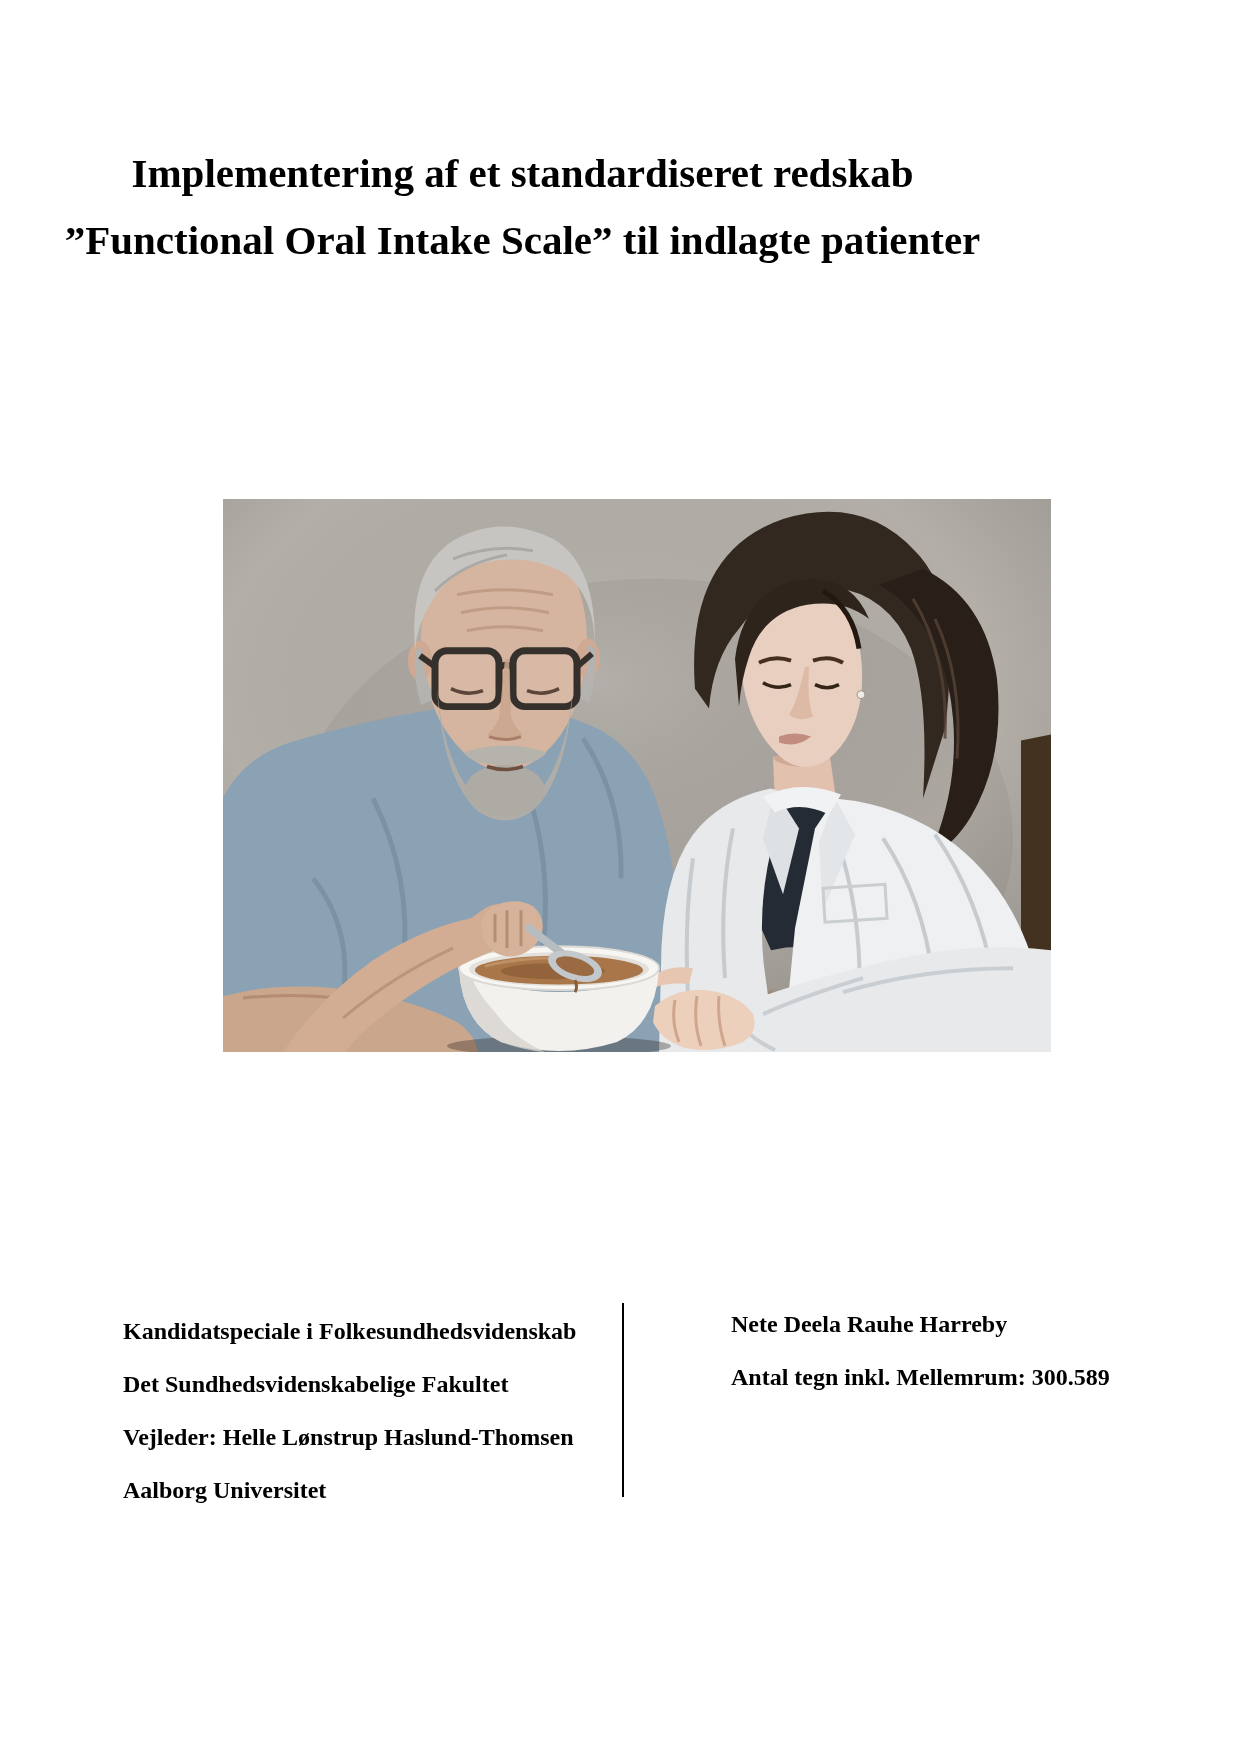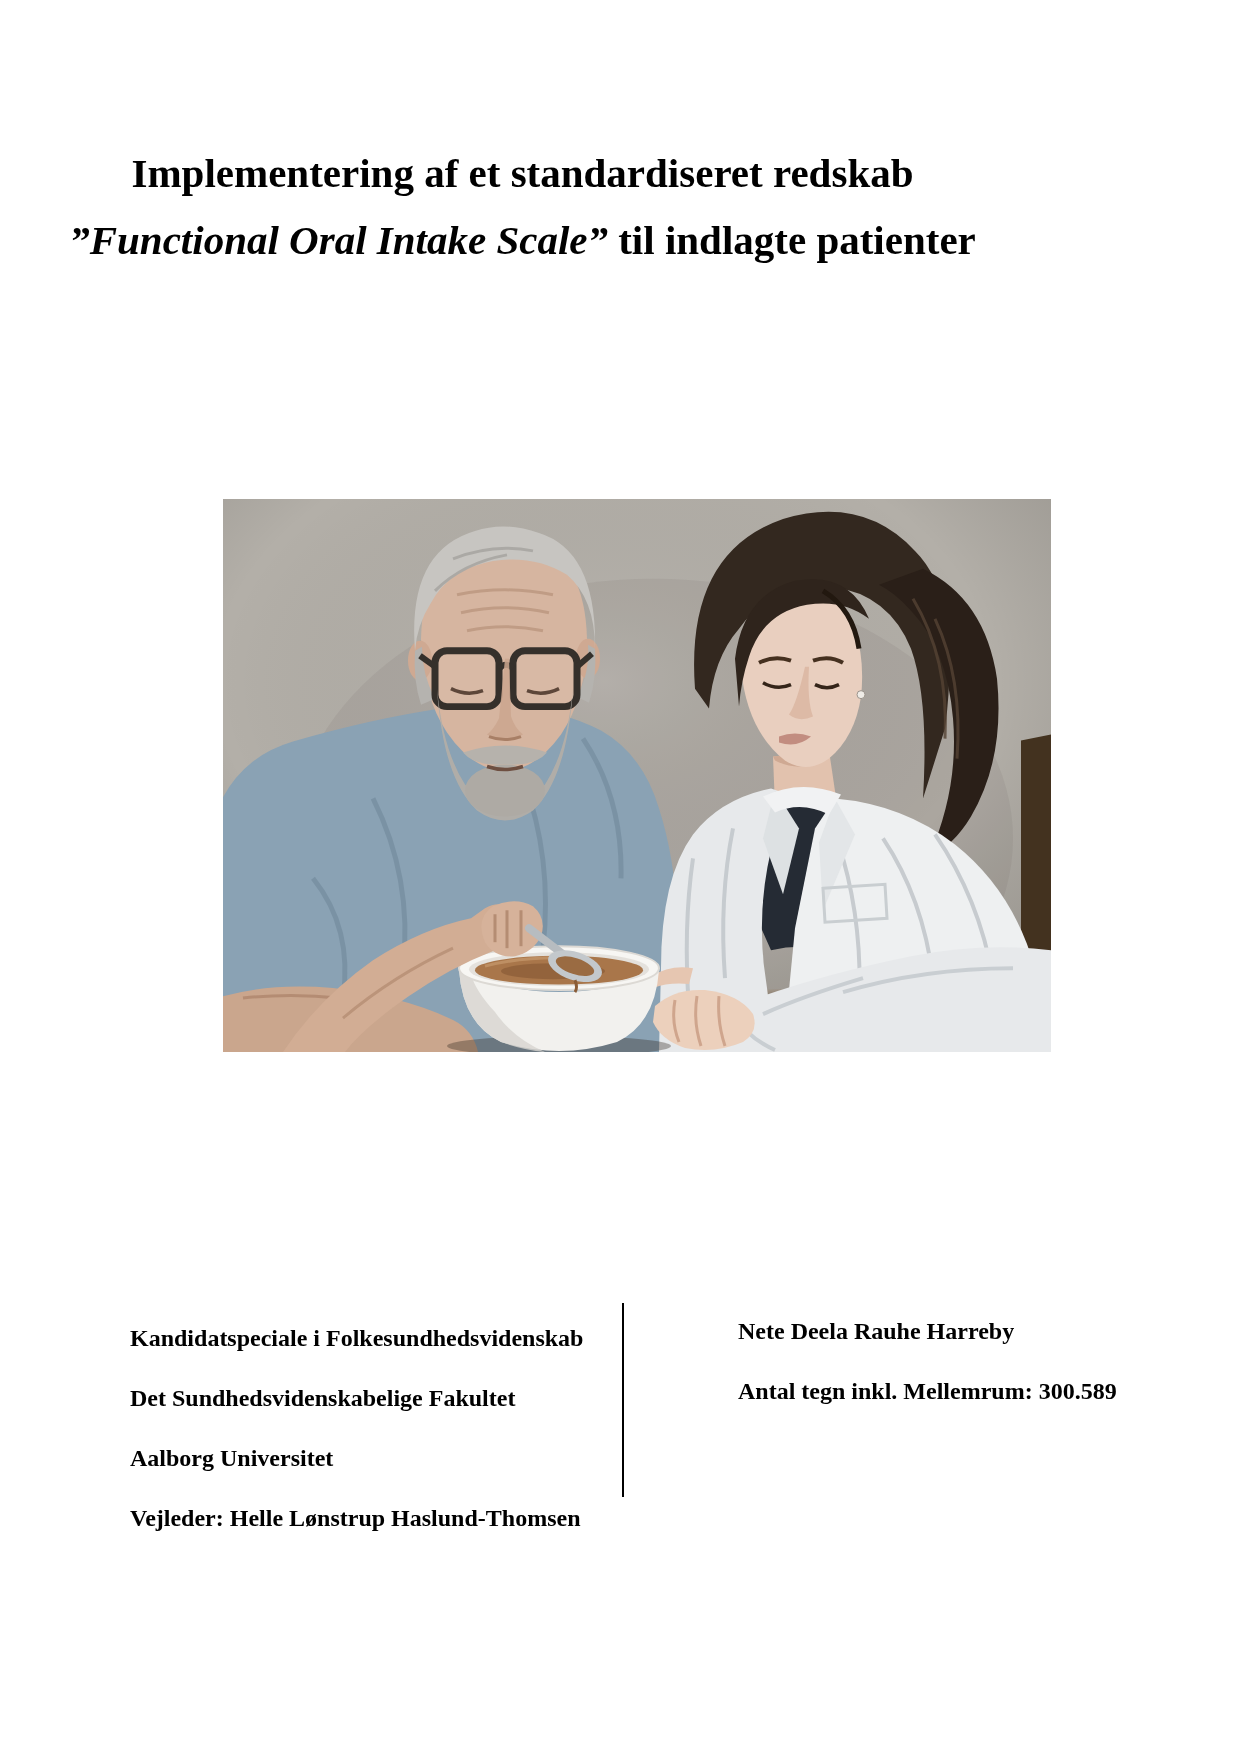--- a/index.html
+++ b/index.html
@@ -9,34 +9,34 @@
     background:#ffffff;
     font-family:"Liberation Serif","DejaVu Serif",serif;
     color:#000;
     overflow:hidden;
   }
   .title{
     position:absolute;top:140px;left:0;width:1045px;margin:0;
     text-align:center;font-weight:bold;font-size:41px;line-height:67px;
   }
   .t-line{display:block;}
-  .t-italic{font-style:italic;}
+  .t-italic{}
   .photo{
     position:absolute;left:223px;top:499px;width:828px;height:553px;margin:0;
   }
   .photo svg{display:block;width:100%;height:100%;}
   .footer-left{
     position:absolute;left:115px;top:1301px;
     font-size:24px;line-height:45px;font-weight:bold;
   }
   .footer-right{
     position:absolute;left:723px;top:1294px;
     font-size:24px;line-height:45px;font-weight:bold;
   }
-  .footer-left p,.footer-right p{margin:15px;}
+  .footer-left p,.footer-right p{margin:8px;}
   .divider{
     position:absolute;left:622px;top:1303px;width:2px;height:194px;background:#000;
   }
 </style>
 </head>
 <body>
 
 <div class="page">
 
   <h1 class="title">
@@ -229,22 +229,22 @@
           <ellipse cx="352" cy="468" rx="20" ry="8" fill="#9a6b42"></ellipse>
         </g>
         <path d="M 352 482 q 3 8 0 12" fill="none" stroke="#8a5c36" stroke-width="3"></path>
       </g>
     </svg>
   </figure>
 
   <div class="footer-left">
     <p>Kandidatspeciale i Folkesundhedsvidenskab</p>
     <p>Det Sundhedsvidenskabelige Fakultet</p>
+    <p>Vejleder: Helle Lønstrup Haslund-Thomsen</p>
     <p>Aalborg Universitet</p>
-    <p>Vejleder: Helle Lønstrup Haslund-Thomsen</p>
   </div>
 
   <div class="divider"></div>
 
   <div class="footer-right">
     <p>Nete Deela Rauhe Harreby</p>
     <p>Antal tegn inkl. Mellemrum: 300.589</p>
   </div>
 
 </div>

